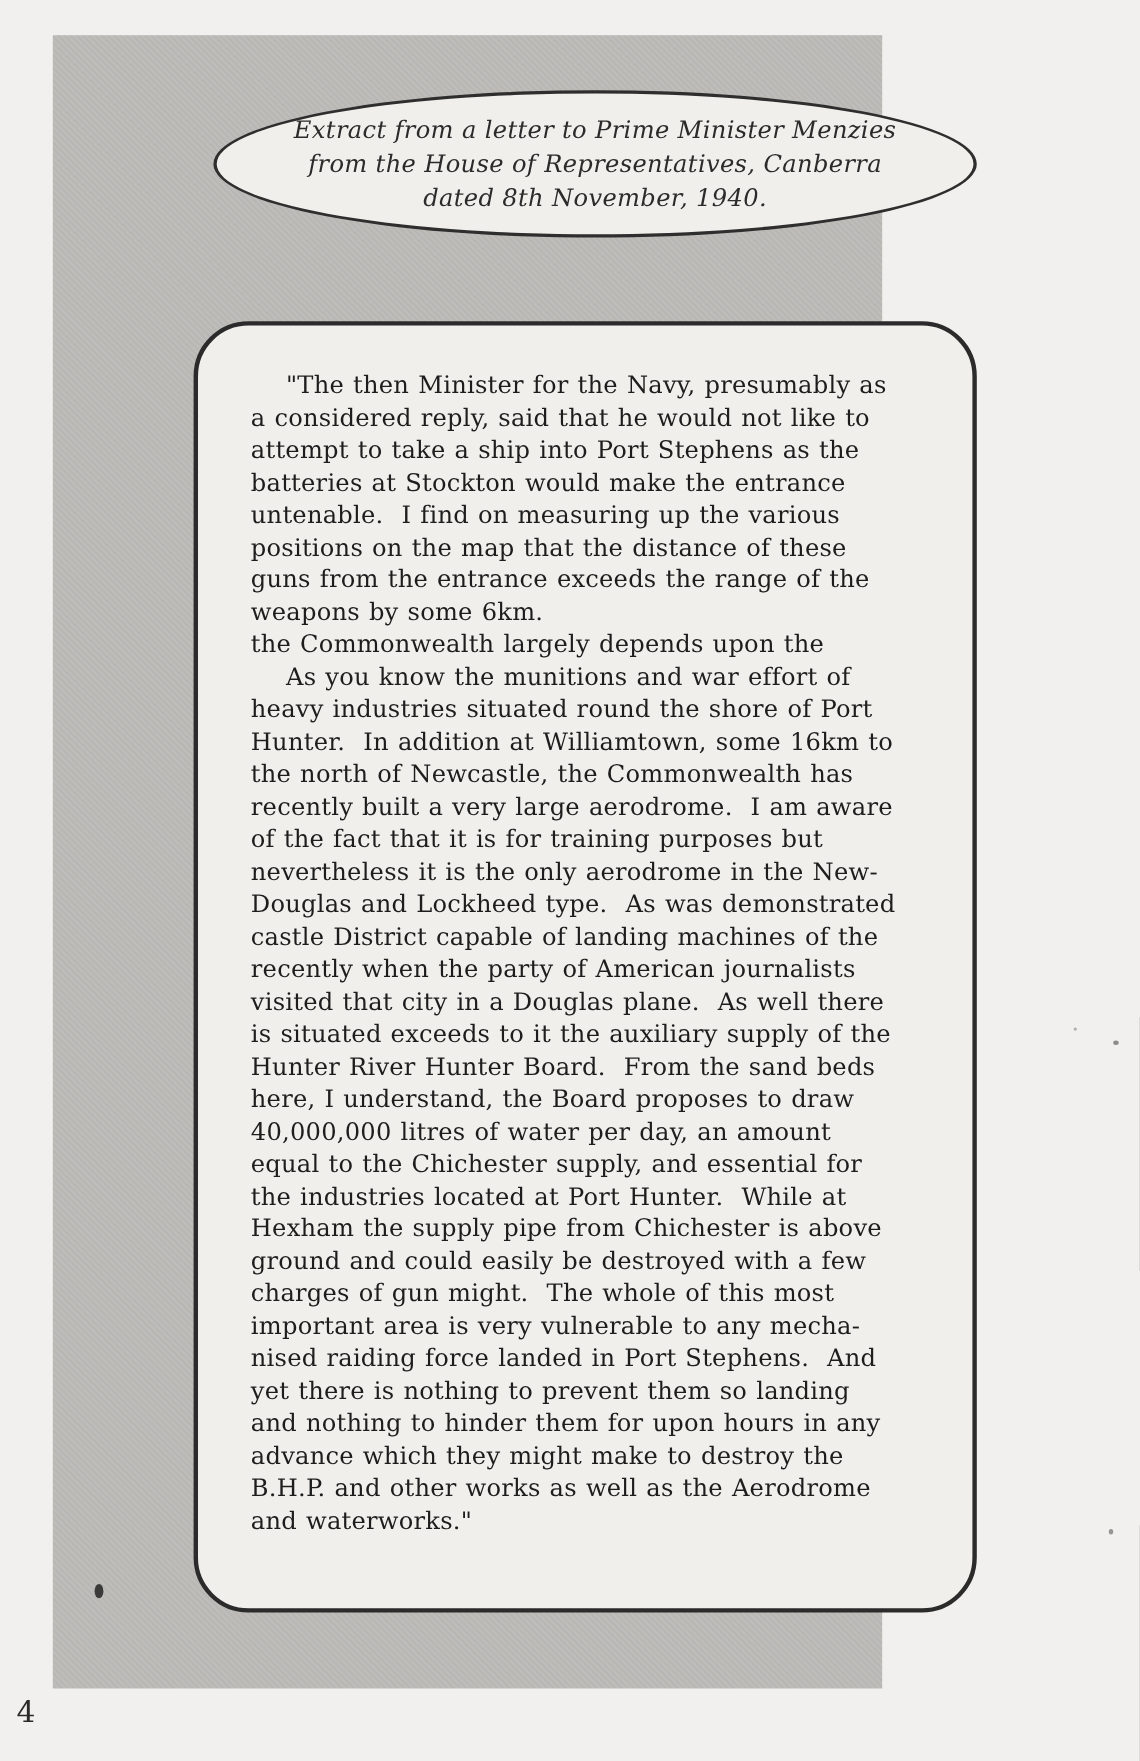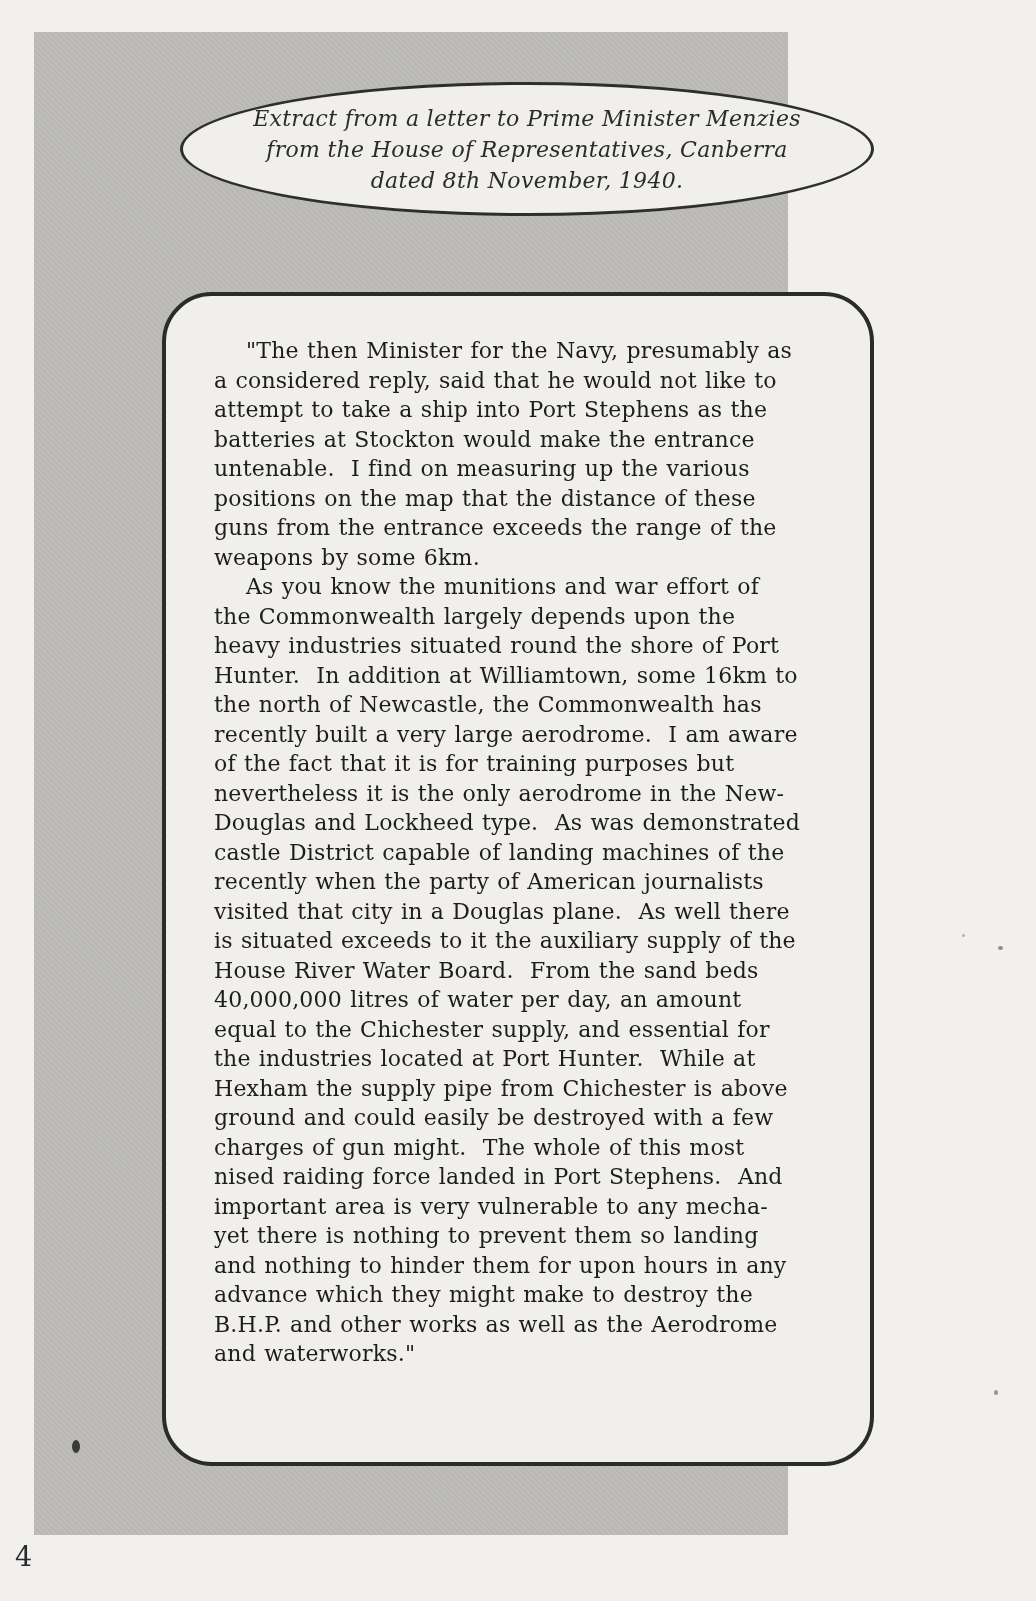--- a/index.html
+++ b/index.html
@@ -9,21 +9,21 @@
   body {
     width: 1036px;
     height: 1601px;
     position: relative;
     background: #f1f0ee;
     font-family: "DejaVu Serif", "Liberation Serif", serif;
     overflow: hidden;
   }
   .gray-panel {
     position: absolute;
-    left: 34px;
+    left: 48px;
     top: 32px;
     width: 754px;
     height: 1503px;
     background: #bdbcb9;
     background-image: repeating-linear-gradient(
       45deg,
       rgba(255,255,255,0.04) 0px,
       rgba(0,0,0,0.035) 2px,
       rgba(255,255,255,0.04) 4px
     );
@@ -112,42 +112,43 @@
     <div class="letter-box">
       <div class="letter-text" id="letter-text">
           <div class="letter-line first">"The then Minister for the Navy, presumably as</div>
           <div class="letter-line">a considered reply, said that he would not like to</div>
           <div class="letter-line">attempt to take a ship into Port Stephens as the</div>
           <div class="letter-line">batteries at Stockton would make the entrance</div>
           <div class="letter-line">untenable.  I find on measuring up the various</div>
           <div class="letter-line">positions on the map that the distance of these</div>
           <div class="letter-line">guns from the entrance exceeds the range of the</div>
           <div class="letter-line">weapons by some 6km.</div>
+          <div class="letter-line">the Commonwealth largely depends upon the</div>
           <div class="letter-line first">As you know the munitions and war effort of</div>
-          <div class="letter-line">the Commonwealth largely depends upon the</div>
           <div class="letter-line">heavy industries situated round the shore of Port</div>
           <div class="letter-line">Hunter.  In addition at Williamtown, some 16km to</div>
           <div class="letter-line">the north of Newcastle, the Commonwealth has</div>
           <div class="letter-line">recently built a very large aerodrome.  I am aware</div>
           <div class="letter-line">of the fact that it is for training purposes but</div>
           <div class="letter-line">nevertheless it is the only aerodrome in the New-</div>
           <div class="letter-line">Douglas and Lockheed type.  As was demonstrated</div>
           <div class="letter-line">castle District capable of landing machines of the</div>
           <div class="letter-line">recently when the party of American journalists</div>
           <div class="letter-line">visited that city in a Douglas plane.  As well there</div>
           <div class="letter-line">is situated exceeds to it the auxiliary supply of the</div>
-          <div class="letter-line">House River Water Board.  From the sand beds</div>
+          <div class="letter-line">Hunter River Hunter Board.  From the sand beds</div>
+          <div class="letter-line">here, I understand, the Board proposes to draw</div>
           <div class="letter-line">40,000,000 litres of water per day, an amount</div>
           <div class="letter-line">equal to the Chichester supply, and essential for</div>
           <div class="letter-line">the industries located at Port Hunter.  While at</div>
           <div class="letter-line">Hexham the supply pipe from Chichester is above</div>
           <div class="letter-line">ground and could easily be destroyed with a few</div>
           <div class="letter-line">charges of gun might.  The whole of this most</div>
+          <div class="letter-line">important area is very vulnerable to any mecha-</div>
           <div class="letter-line">nised raiding force landed in Port Stephens.  And</div>
-          <div class="letter-line">important area is very vulnerable to any mecha-</div>
           <div class="letter-line">yet there is nothing to prevent them so landing</div>
           <div class="letter-line">and nothing to hinder them for upon hours in any</div>
           <div class="letter-line">advance which they might make to destroy the</div>
           <div class="letter-line">B.H.P. and other works as well as the Aerodrome</div>
           <div class="letter-line">and waterworks."</div>
         </div>
     </div>
 
     <div class="speck speck-1"></div>
     <div class="speck speck-2"></div>

